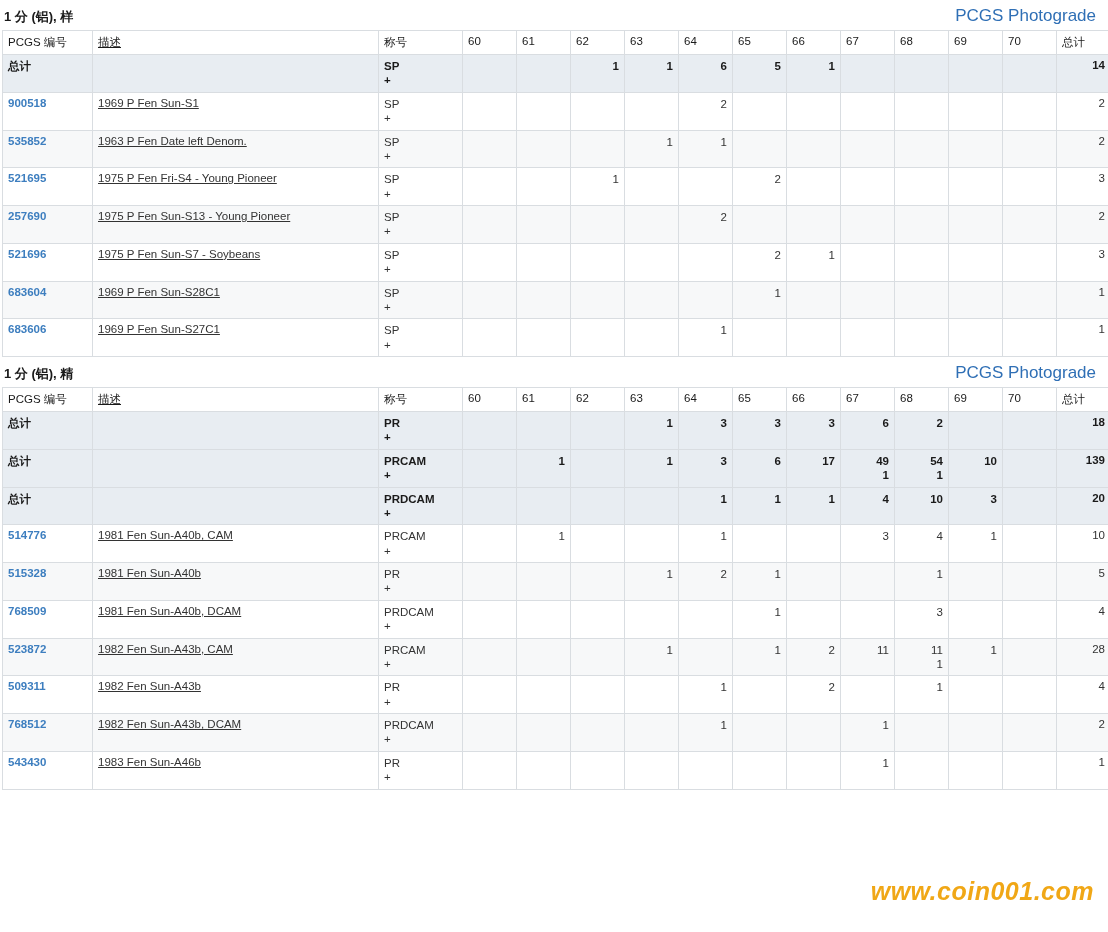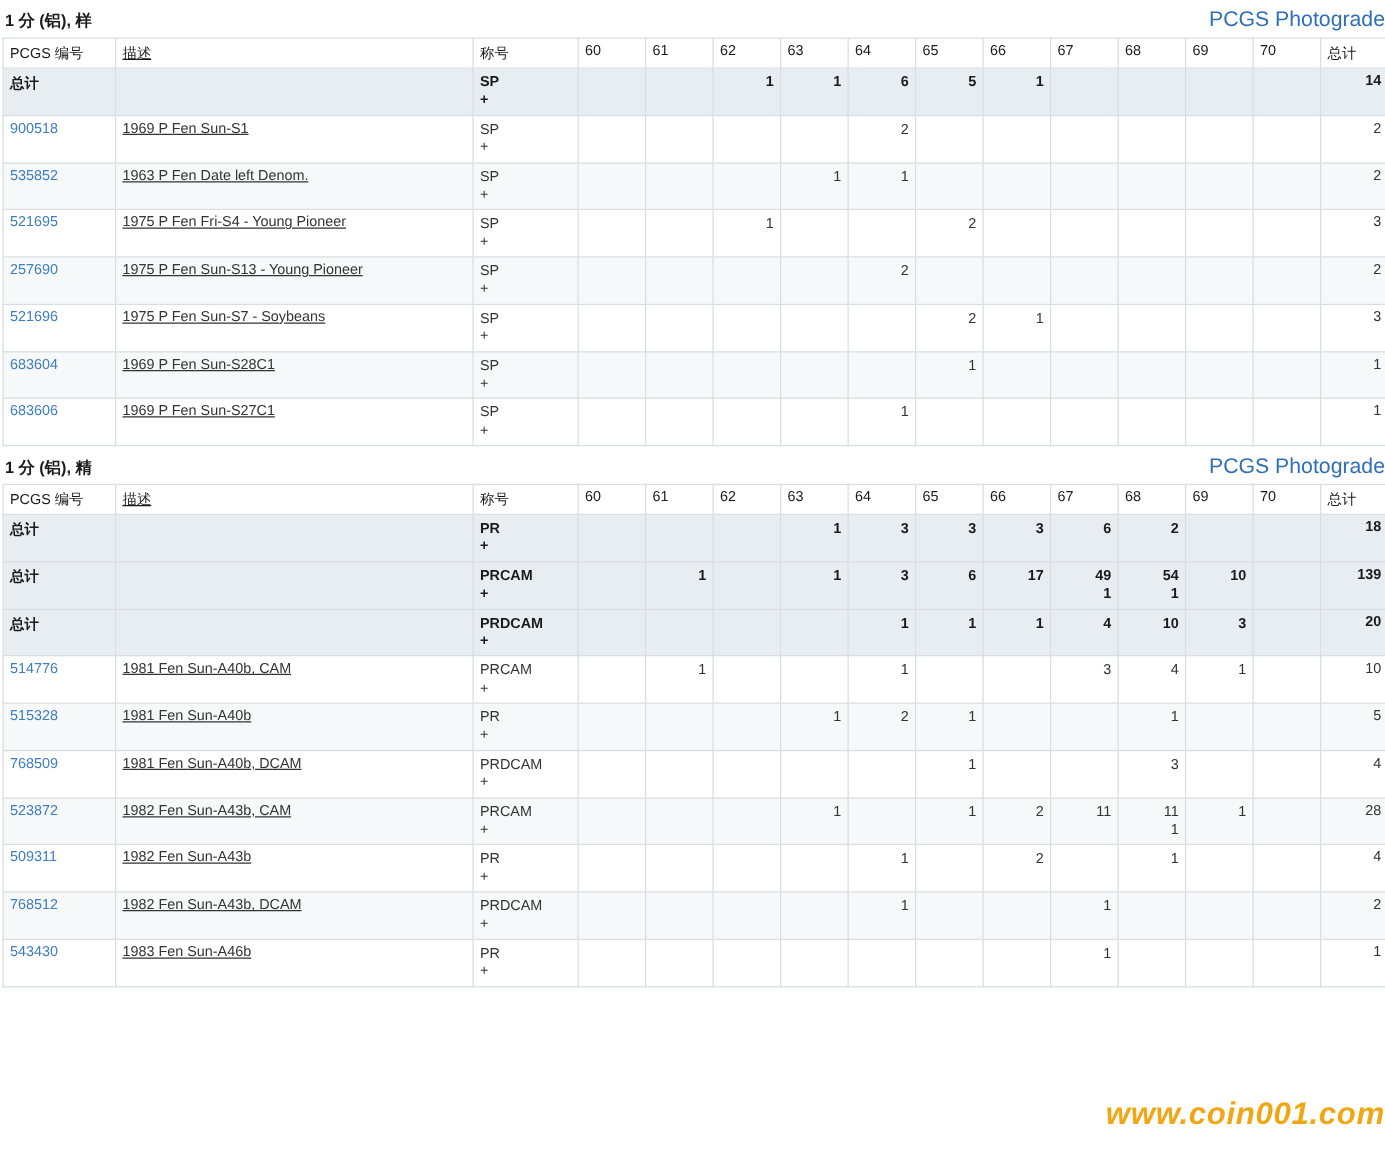--- a/index.html
+++ b/index.html
@@ -16,21 +16,21 @@
     overflow: hidden;
     position: relative;
   }
   .section {
     width: 1108px;
   }
   .section-head {
     display: flex;
     align-items: baseline;
     justify-content: space-between;
-    padding: 6px 0 4px 4px;
+    padding: 6px 12px 4px 4px;
   }
   .section-title {
     font-size: 13px;
     font-weight: bold;
     color: #1a1a1a;
   }
   .photograde-link {
     font-size: 17px;
     color: #2f6fb5;
     text-decoration: none;
@@ -78,33 +78,34 @@
     background: #ffffff;
   }
   td.c-g, td.c-tot {
     text-align: right;
     color: #333;
   }
   .pcgs-link {
     color: #3d7ebf;
     text-decoration: none;
     cursor: pointer;
+    font-weight: bold;
   }
   .desig {
     line-height: 1.25;
     white-space: pre-line;
   }
   .cellstack {
     line-height: 1.25;
     white-space: pre-line;
     text-align: right;
   }
   .watermark {
     position: absolute;
-    right: 0;
+    right: 14px;
     bottom: 26px;
     font-family: "Liberation Sans", sans-serif;
     font-size: 25px;
     font-weight: bold;
     font-style: italic;
     color: #f0a30a;
     opacity: .95;
     letter-spacing: .5px;
     pointer-events: none;
   }

